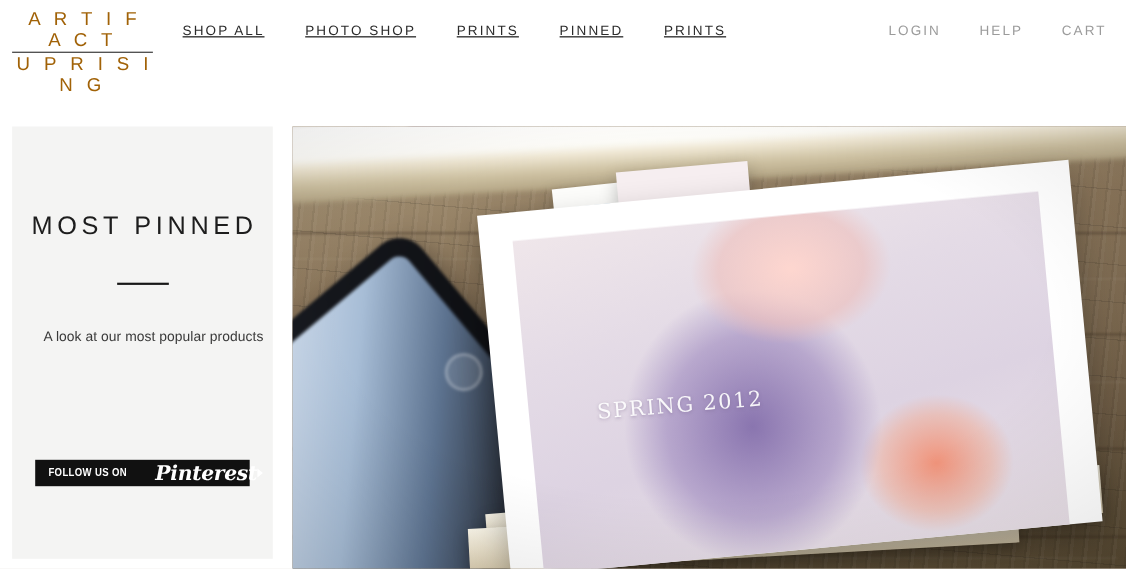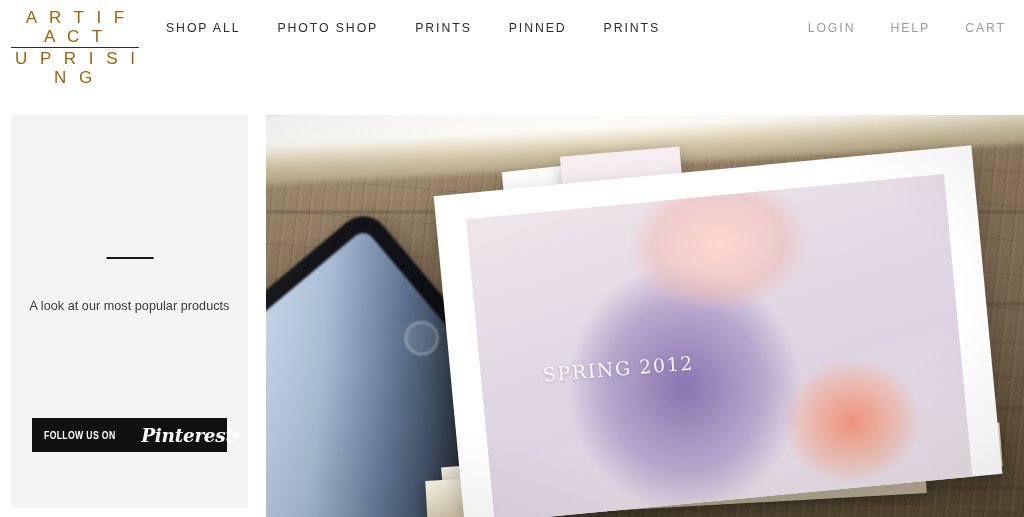--- a/index.html
+++ b/index.html
@@ -31,21 +31,21 @@
     line-height: 19px;
     font-weight: 400;
     text-indent: 4px;
   }
   .logo-rule {
     width: 128px; height: 1px; background: #2a2a2a; margin: 1px 0 1px 0;
   }
 
   .nav-main {
     position: absolute; left: 166px; top: 21px;
-    display: flex; align-items: flex-start; gap: 0;
+    display: flex; align-items: flex-start; gap: 0; text-decoration: underline;
   }
   .nav-main .nav-link {
     font-size: 12.3px;
     letter-spacing: 1.9px;
     color: #2b2b2b;
     text-decoration: none;
     white-space: nowrap;
     margin-right: 37px;
     cursor: pointer;
   }
@@ -79,32 +79,32 @@
     text-indent: 4px;
     font-weight: 400;
     margin: 0;
   }
   .sidebar-divider {
     position: absolute; left: 50%; top: 142px;
     transform: translateX(-50%);
     width: 47px; height: 2px; background: #171717;
   }
   .sidebar-desc {
-    position: absolute; left: 0; top: 167px; width: 237px;
+    position: absolute; left: 10px; top: 167px; width: 237px;
     text-align: center;
     font-size: 12.6px;
     line-height: 22px;
     color: #3a3a3a;
     letter-spacing: 0.05px;
   }
   .sidebar-desc span { display: block; }
 
   .pin-btn {
     position: absolute; left: 21px; top: 303px;
-    width: 195px; height: 34px;
+    width: 195px; height: 24px;
     background: #111111;
     border: 0;
     display: flex; align-items: center;
     padding: 0 10px 0 12px;
     cursor: pointer;
   }
   .pin-btn-label {
     color: #ffffff;
     font-size: 10.6px;
     font-weight: 700;
@@ -285,20 +285,21 @@
 
     <nav class="nav-util">
       <a class="nav-link">LOGIN</a>
       <a class="nav-link">HELP</a>
       <a class="nav-link">CART</a>
     </nav>
 
   </div>
 
   <aside class="sidebar">
+    <h2 class="sidebar-title">MOST PINNED</h2>
     <div class="sidebar-divider"></div>
     <p class="sidebar-desc">
       <span>A look at our most popular products</span>
     </p>
 
     <button class="pin-btn">
       <span class="pin-btn-label">FOLLOW US ON</span>
       <span class="pin-btn-word">Pinterest</span>
       <span class="pin-btn-arrow"></span>
     </button>

